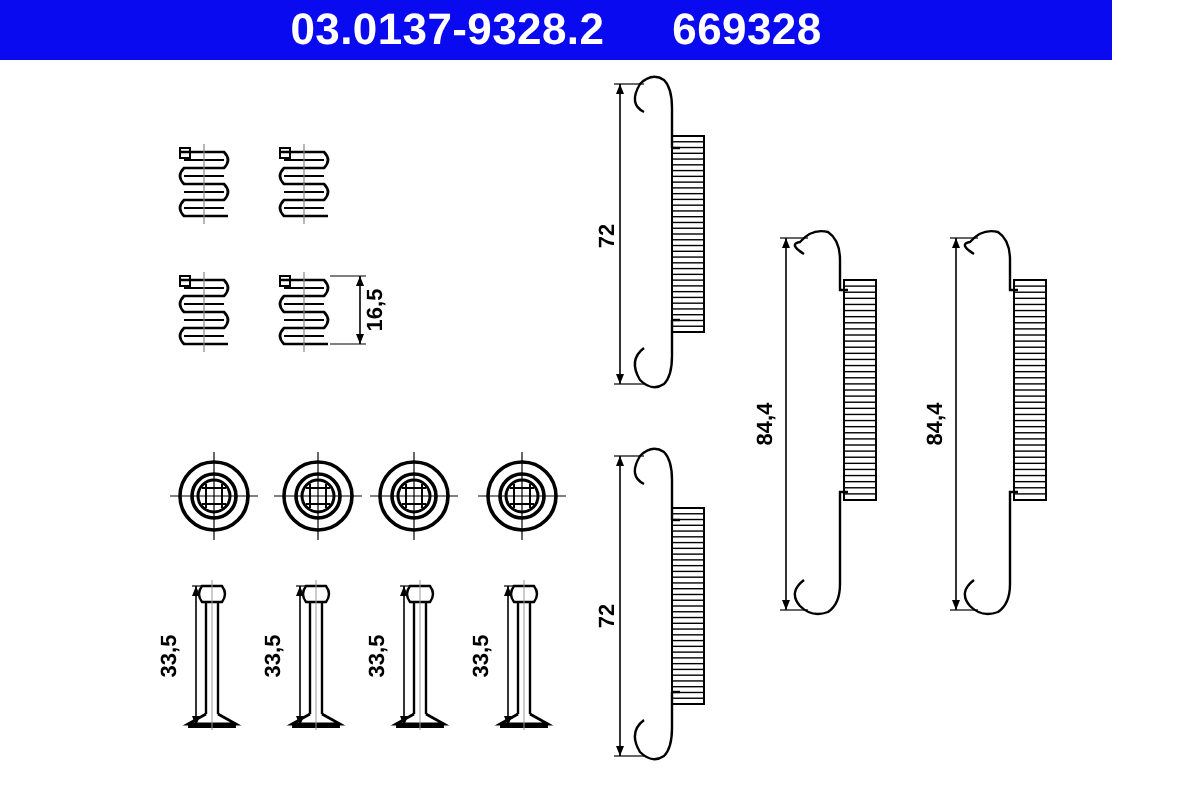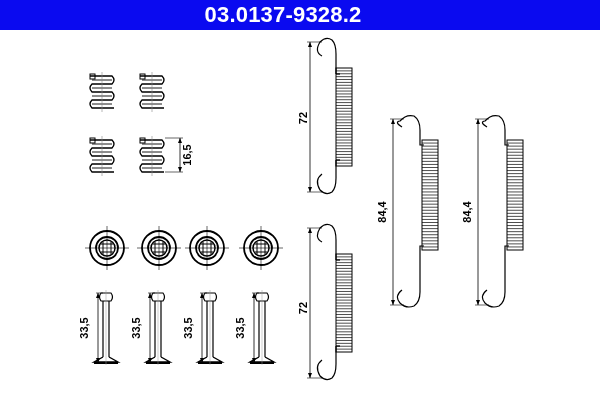--- a/index.html
+++ b/index.html
@@ -1,28 +1,29 @@
 <!DOCTYPE html>
 <html><head>
 <meta charset="utf-8">
 <style>
   html, body { margin:0; padding:0; background:#ffffff; }
   body { width:600px; height:400px; position:relative; overflow:hidden; font-family:"Liberation Sans", sans-serif; }
-  .header { position:absolute; left:0; top:0; width:600px; height:30px; background:#0a0af0; display:flex; align-items:center; justify-content:center; }
+  .header { position:absolute; left:0; top:0; width:556px; height:30px; background:#0a0af0; display:flex; align-items:center; justify-content:center; }
   .header span { color:#ffffff; font-weight:bold; font-size:22px; letter-spacing:0.2px; }
   .header .gap { display:inline-block; width:34px; }
   svg.drawing { position:absolute; left:0; top:0; }
   .dim { font-family:"Liberation Sans", sans-serif; font-weight:bold; font-size:11px; fill:#000; }
 </style>
 </head>
 <body>
 
 <div class="header">
   <span>03.0137-9328.2</span>
   <span class="gap"></span>
+  <span>669328</span>
 </div>
 
 <svg class="drawing" width="600" height="400" viewBox="0 0 600 400" xmlns="http://www.w3.org/2000/svg">
   <defs>
 
     <g id="cspring" stroke="#000" stroke-width="1.3" fill="none">
       <path d="M0,2 L22,2 Q26,6 22,10 L2,10 Q-2,14 2,18 L22,18 Q26,22 22,26 L2,26 Q-2,30 2,34 L24,34"></path>
       <path d="M2,6 L22,6 M2,14 L22,14 M2,22 L22,22 M2,30 L22,30" stroke-width="0.9"></path>
       <rect x="0" y="0" width="5" height="5" stroke-width="1"></rect>
       <line x1="12" y1="-2" x2="12" y2="38" stroke="#888" stroke-width="0.6"></line>

